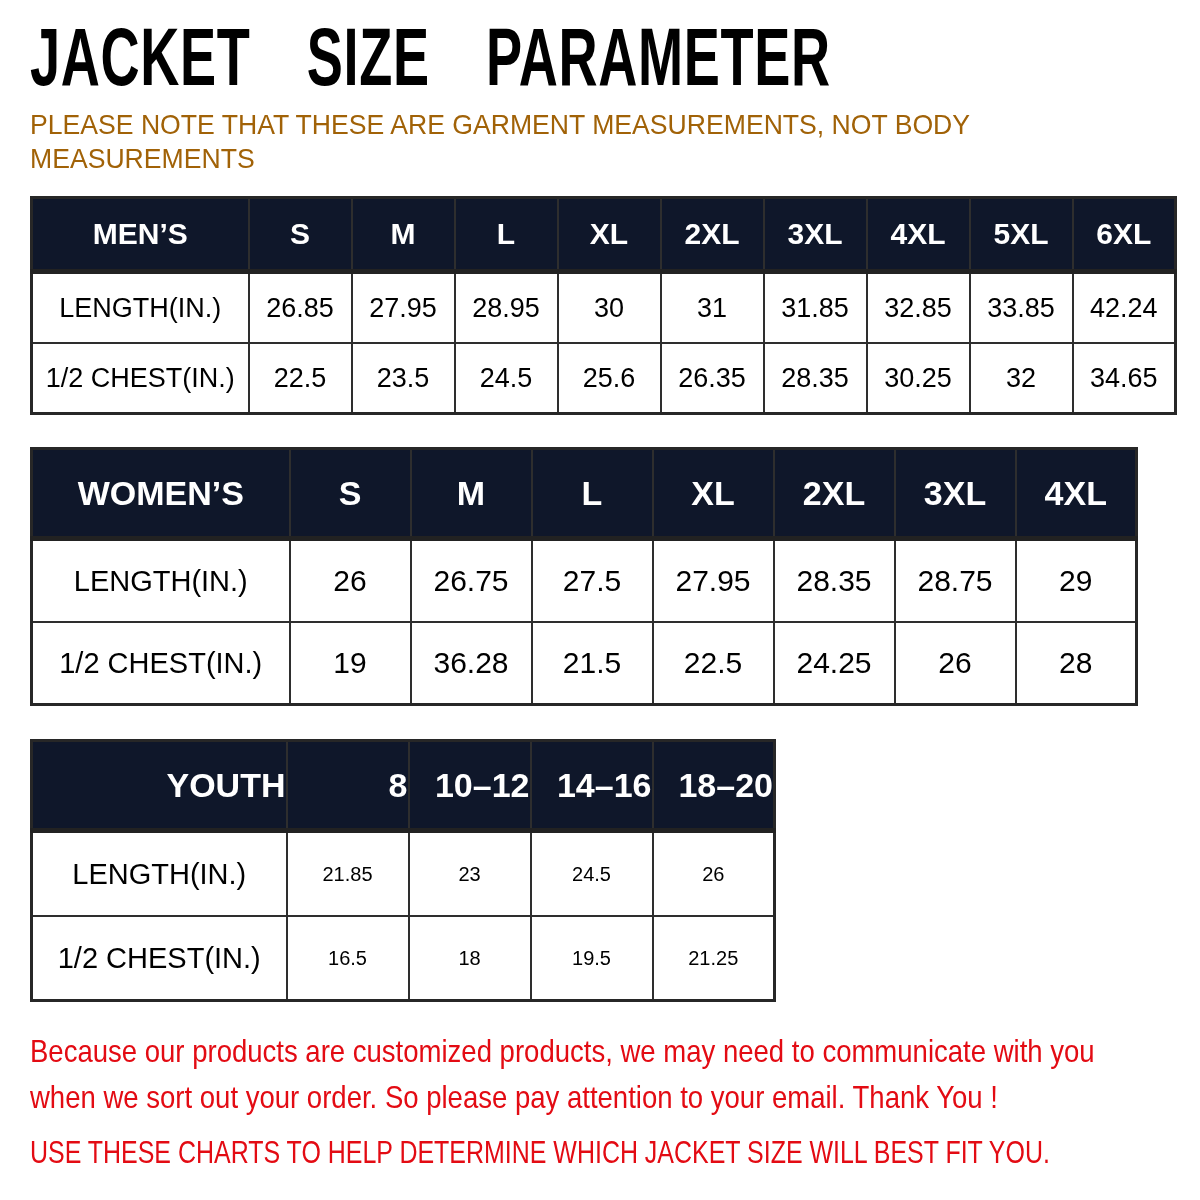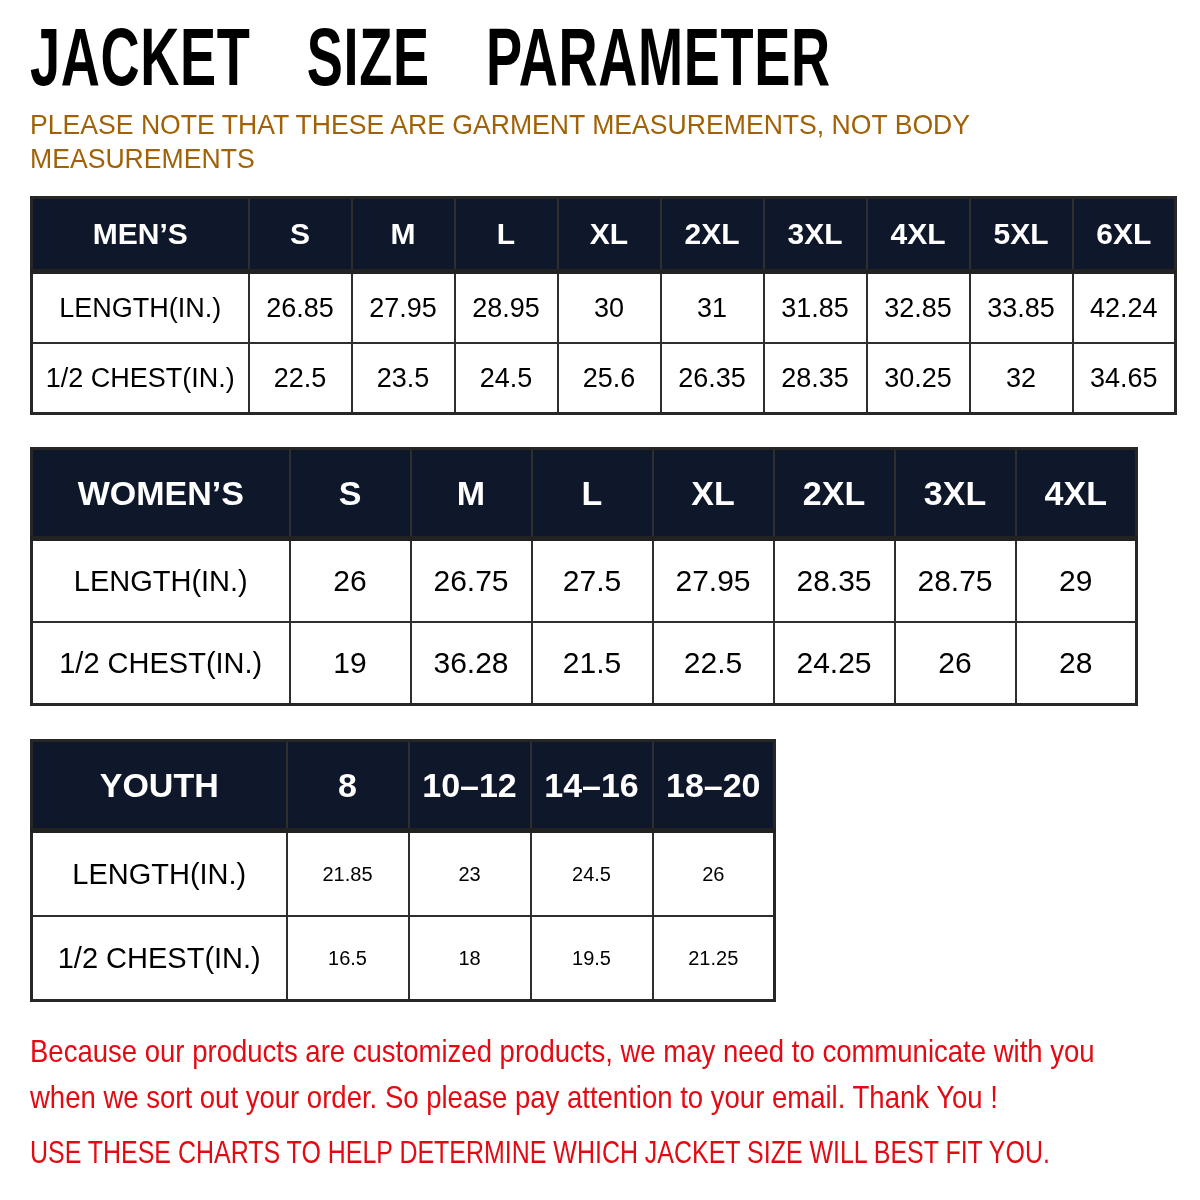--- a/index.html
+++ b/index.html
@@ -48,21 +48,21 @@
   .womens{top:447px;width:1105px;}
   .womens col.c-label{width:258px;}
   .womens col.c-data{width:121px;}
   .womens th{height:86px;font-size:34px;}
   .womens td{height:80px;font-size:30px;}
   .womens td.row-label{font-size:29px;}
 
   .youth{top:739px;width:743px;}
   .youth col.c-label{width:255px;}
   .youth col.c-data{width:122px;}
-  .youth th{height:86px;font-size:34px;}
+  .youth th{height:86px;font-size:34px;text-align:right;}
   .youth td{height:82px;font-size:20px;}
   .youth td.row-label{font-size:29px;}
 
   
   .footer-paragraph{position:absolute;left:30px;top:1028px;color:#e30b13;}
   .footer-paragraph .line{
     display:block;white-space:nowrap;font-size:32px;line-height:46px;
     transform:scaleX(0.86);transform-origin:0 0;
   }
   .footer-note{position:absolute;left:30px;top:1132px;color:#e30b13;}

